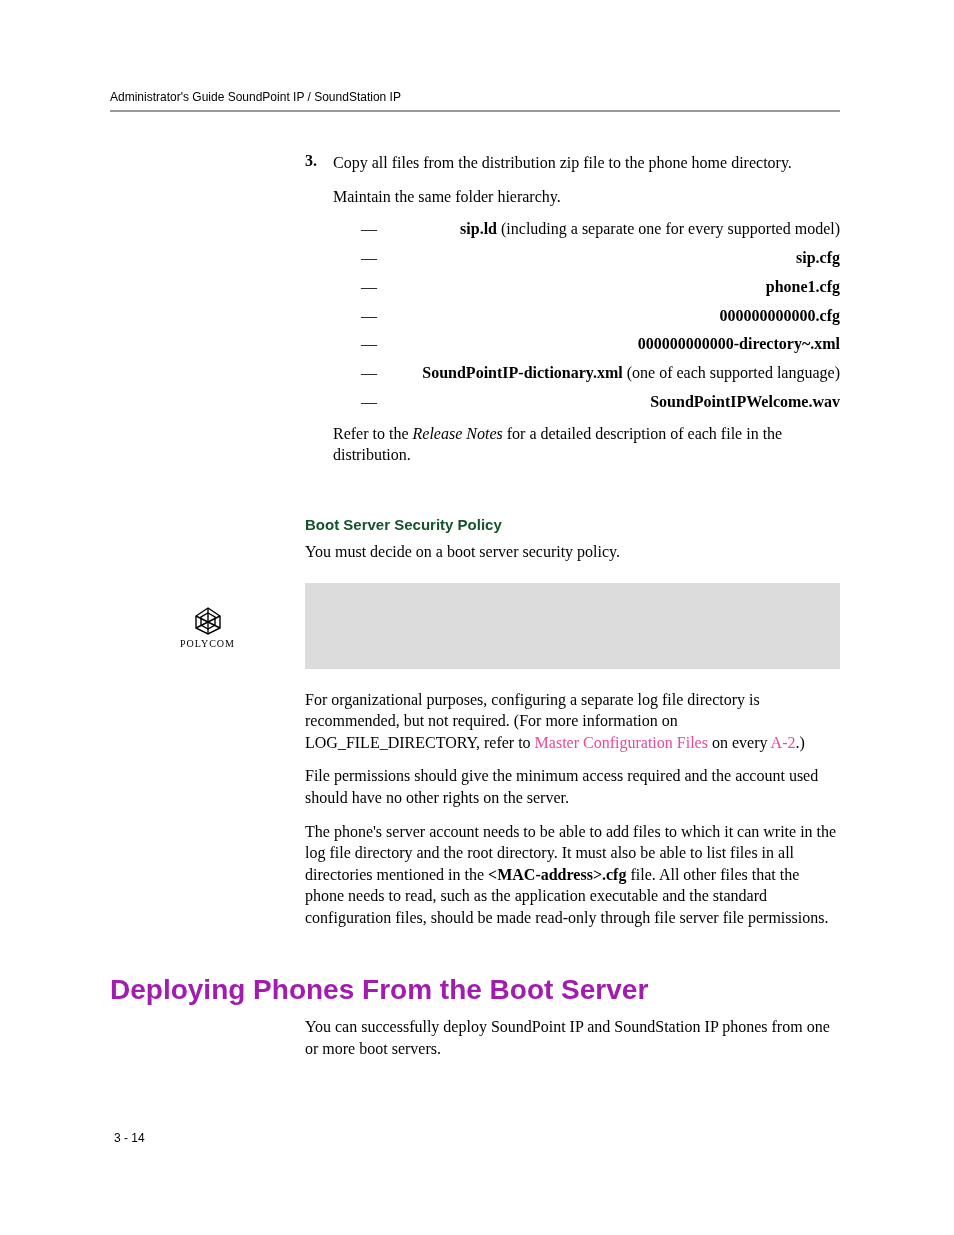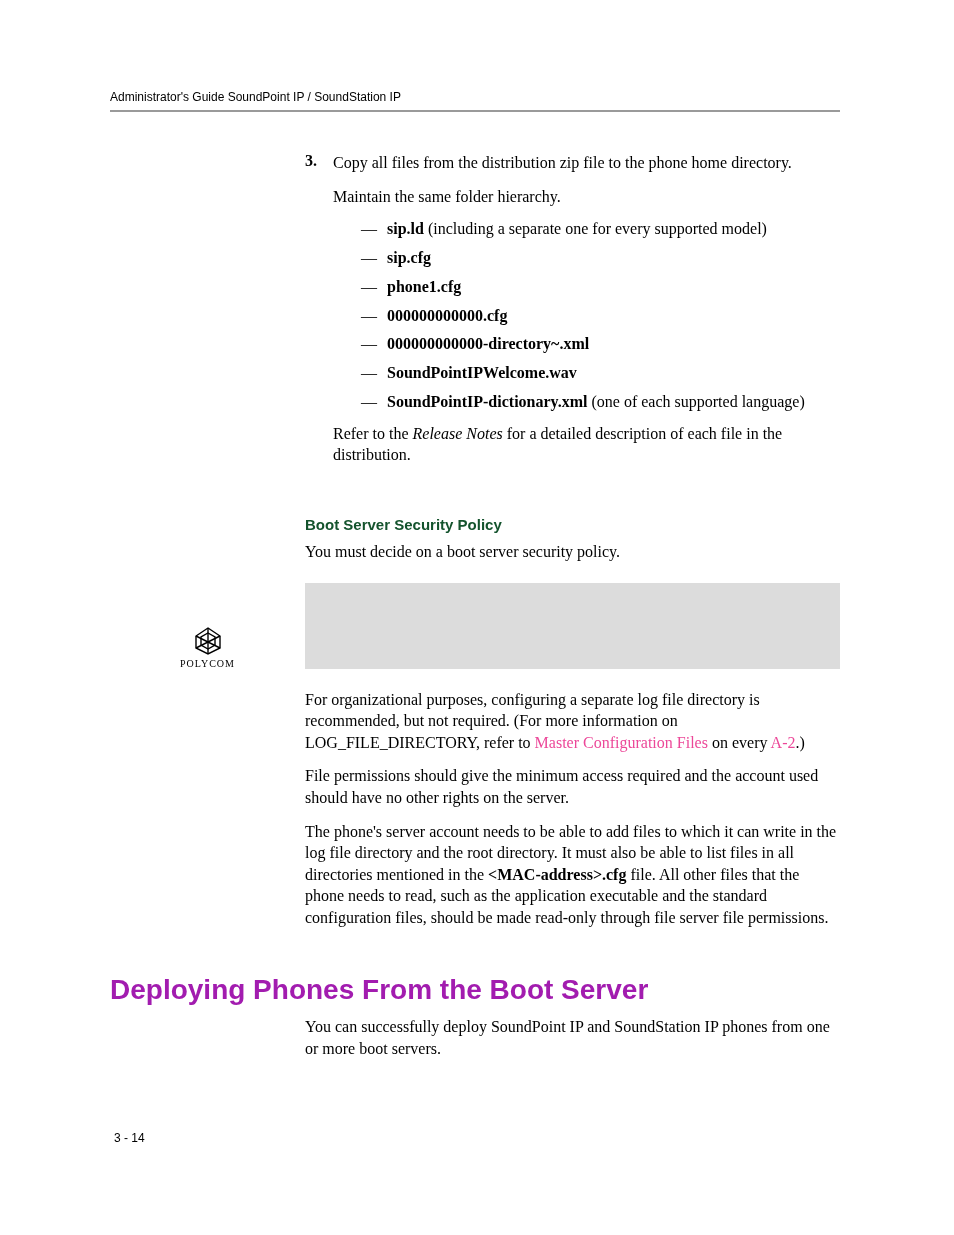--- a/index.html
+++ b/index.html
@@ -55,40 +55,41 @@
     list-style: none;
     padding: 0 0 0 28px;
     margin: 0 0 10px 0;
   }
   .dash-list li {
     position: relative;
     padding-left: 26px;
     margin-bottom: 8px;
     font-size: 16px;
     line-height: 1.3;
+    text-align: right;
   }
   .dash-list li::before {
     content: "—";
     position: absolute;
     left: 0;
     top: 0;
   }
   .b { font-weight: bold; }
   .i { font-style: italic; }
   .subhead {
     font-family: Verdana, "Segoe UI", sans-serif;
     font-weight: bold;
     font-size: 15px;
     color: #14532d;
     margin: 38px 0 8px 0;
   }
   .note-block {
     margin: 20px 0 20px -195px; 
     display: flex;
-    align-items: flex-end;
+    align-items: center;
   }
   .logo-cell {
     width: 195px;
     flex: 0 0 195px;
     display: flex;
     flex-direction: column;
     align-items: center;
     justify-content: flex-start;
     padding-top: 4px;
   }
@@ -134,22 +135,22 @@
       <div class="body-text" style="flex:1 1 auto;">
         <p class="para">Copy all files from the distribution zip file to the phone home directory.</p>
         <p class="para">Maintain the same folder hierarchy.</p>
 
         <ul class="dash-list">
           <li><span class="b">sip.ld</span><span> (including a separate one for every supported model)</span></li>
           <li><span class="b">sip.cfg</span></li>
           <li><span class="b">phone1.cfg</span></li>
           <li><span class="b">000000000000.cfg</span></li>
           <li><span class="b">000000000000-directory~.xml</span></li>
+          <li><span class="b">SoundPointIP-dictionary.xml</span><span> (one of each supported language)</span></li>
           <li><span class="b">SoundPointIPWelcome.wav</span></li>
-          <li><span class="b">SoundPointIP-dictionary.xml</span><span> (one of each supported language)</span></li>
         </ul>
 
         <p class="para"><span>Refer to the </span><span class="i">Release Notes</span><span> for a detailed description of each file in the distribution.</span></p>
       </div>
     </div>
 
     <div class="subhead">Boot Server Security Policy</div>
     <p class="para body-text">You must decide on a boot server security policy.</p>
 
     <div class="note-block">

